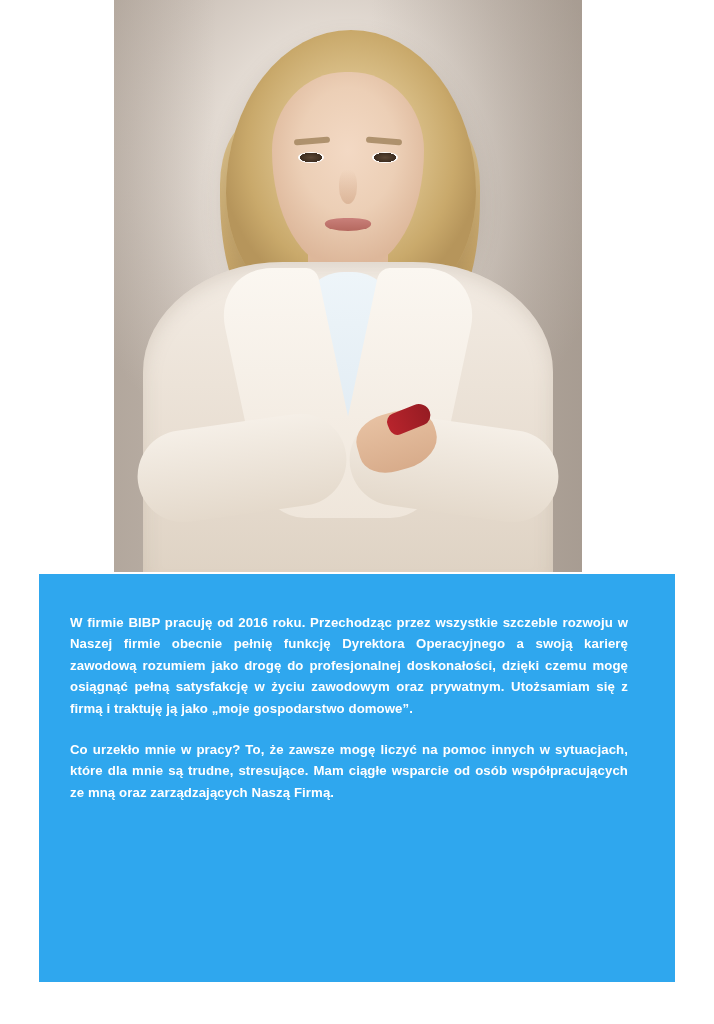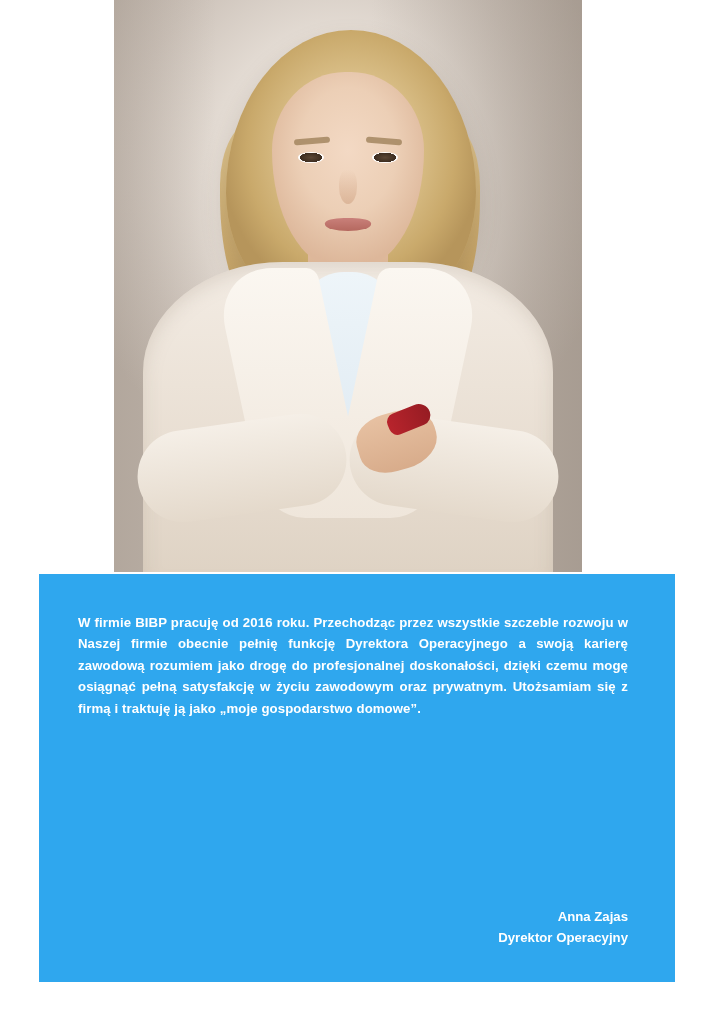--- a/index.html
+++ b/index.html
@@ -179,21 +179,21 @@
   
   .panel {
     position: absolute;
     left: 39px;
     top: 574px;
     width: 636px;
     height: 408px;
     background: #2fa7ee;
     color: #ffffff;
     box-sizing: border-box;
-    padding: 38px 47px 26px 39px;
+    padding: 38px 47px 26px 31px;
   }
   .panel p {
     margin: 0 0 20px 0;
     font-size: 13.2px;
     line-height: 1.62;
     font-weight: bold;
     text-align: justify;
     letter-spacing: .1px;
   }
   .panel p:last-of-type { margin-bottom: 0; }
@@ -237,18 +237,15 @@
       <div class="arm-l"></div>
       <div class="arm-r"></div>
       <div class="hand"></div>
       <div class="nails"></div>
     </div>
   </div>
 </div>
 
 <section class="panel">
   <p>W firmie BIBP pracuję od 2016 roku. Przechodząc przez wszystkie szczeble rozwoju w Naszej firmie obecnie pełnię funkcję Dyrektora Operacyjnego a swoją karierę zawodową rozumiem jako drogę do profesjonalnej doskonałości, dzięki czemu mogę osiągnąć pełną satysfakcję w życiu zawodowym oraz prywatnym. Utożsamiam się z firmą i traktuję ją jako „moje gospodarstwo domowe”.</p>
-
-  <div class="signature">
-    <div>Anna Zajas</div>
-    <div>Dyrektor Operacyjny</div>
-  </div>
+  <p>Co urzekło mnie w pracy? To, że zawsze mogę liczyć na pomoc innych w sytuacjach, które dla mnie są trudne, stresujące. Mam ciągłe wsparcie od osób współpracujących ze mną oraz zarządzających Naszą Firmą.</p>
+
 </section>
 
 </body></html>

